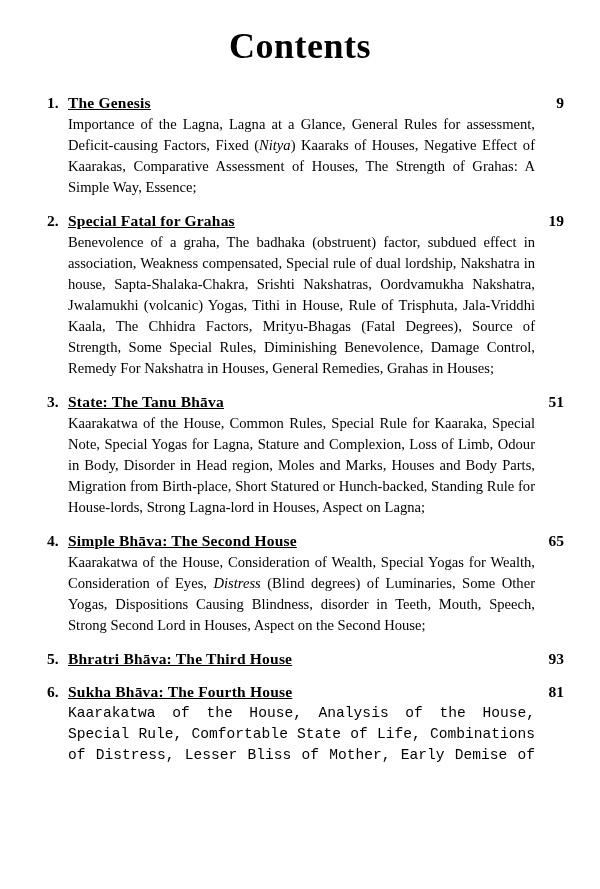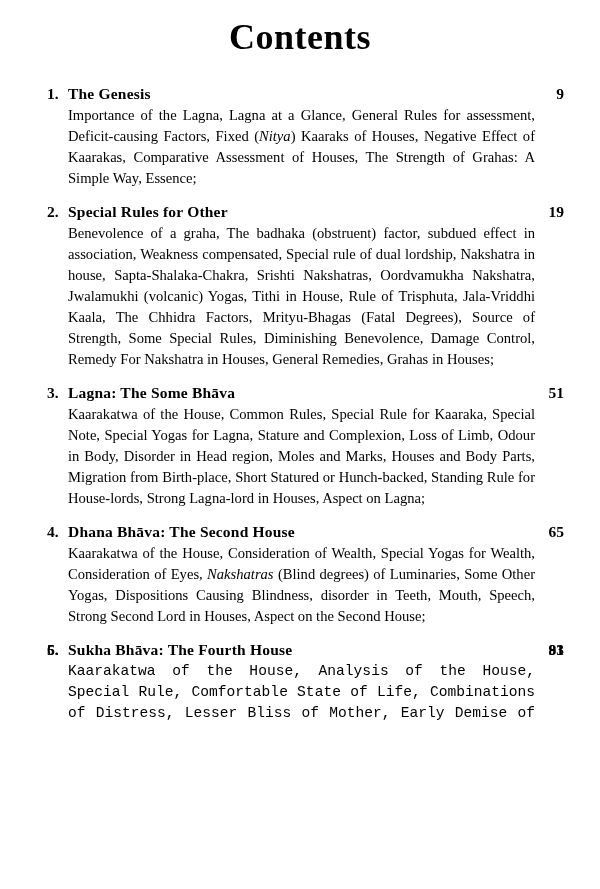--- a/index.html
+++ b/index.html
@@ -24,21 +24,21 @@
     padding: 0 36px 0 47px;
   }
 
   .page-title {
     text-align: center;
     font-weight: bold;
     font-size: 36px;
     line-height: 1;
     letter-spacing: 0.5px;
     margin: 0;
-    padding-top: 19px;
+    padding-top: 28px;
     padding-right: 11px;
   }
 
   .toc-list {
     margin: 0;
     padding: 0;
     list-style: none;
     margin-top: 29px;
   }
 
@@ -63,20 +63,21 @@
     left: 0;
     top: 0;
     width: 16px;
     text-align: left;
     font-weight: bold;
   }
 
   .entry-title {
     display: inline;
     letter-spacing: 0.2px;
+    text-decoration: underline;
   }
 
   .entry-page {
     position: absolute;
     right: 0;
     top: 0;
     font-weight: bold;
     text-align: right;
     width: 40px;
   }
@@ -112,33 +113,33 @@
 
   <h1 class="page-title">Contents</h1>
 
   <ul class="toc-list">
 
   <li class="toc-entry">
         <div class="entry-head"><span class="entry-num">1.</span><span class="entry-title">The Genesis</span><span class="entry-page">9</span></div>
         <div class="entry-body">Importance of the Lagna, Lagna at a Glance, General Rules for assessment, Deficit-causing Factors, Fixed (<i>Nitya</i>) Kaaraks of Houses, Negative Effect of Kaarakas, Comparative Assessment of Houses, The Strength of Grahas: A Simple Way, Essence;</div>
       </li>
       <li class="toc-entry">
-        <div class="entry-head"><span class="entry-num">2.</span><span class="entry-title">Special Rules for Other</span><span class="entry-page">19</span></div>
+        <div class="entry-head"><span class="entry-num">2.</span><span class="entry-title">Special Fatal for Grahas</span><span class="entry-page">19</span></div>
         <div class="entry-body">Benevolence of a graha, The badhaka (obstruent) factor, subdued effect in association, Weakness compensated, Special rule of dual lordship, Nakshatra in house, Sapta-Shalaka-Chakra, Srishti Nakshatras, Oordvamukha Nakshatra, Jwalamukhi (volcanic) Yogas, Tithi in House, Rule of Trisphuta, Jala-Vriddhi Kaala, The Chhidra Factors, Mrityu-Bhagas (Fatal Degrees), Source of Strength, Some Special Rules, Diminishing Benevolence, Damage Control, Remedy For Nakshatra in Houses, General Remedies, Grahas in Houses;</div>
       </li>
       <li class="toc-entry">
-        <div class="entry-head"><span class="entry-num">3.</span><span class="entry-title">Lagna: The Some Bhāva</span><span class="entry-page">51</span></div>
+        <div class="entry-head"><span class="entry-num">3.</span><span class="entry-title">State: The Tanu Bhāva</span><span class="entry-page">51</span></div>
         <div class="entry-body">Kaarakatwa of the House, Common Rules, Special Rule for Kaaraka, Special Note, Special Yogas for Lagna, Stature and Complexion, Loss of Limb, Odour in Body, Disorder in Head region, Moles and Marks, Houses and Body Parts, Migration from Birth-place, Short Statured or Hunch-backed, Standing Rule for House-lords, Strong Lagna-lord in Houses, Aspect on Lagna;</div>
       </li>
       <li class="toc-entry">
-        <div class="entry-head"><span class="entry-num">4.</span><span class="entry-title">Dhana Bhāva: The Second House</span><span class="entry-page">65</span></div>
-        <div class="entry-body">Kaarakatwa of the House, Consideration of Wealth, Special Yogas for Wealth, Consideration of Eyes, <i>Nakshatras</i> (Blind degrees) of Luminaries, Some Other Yogas, Dispositions Causing Blindness, disorder in Teeth, Mouth, Speech, Strong Second Lord in Houses, Aspect on the Second House;</div>
+        <div class="entry-head"><span class="entry-num">4.</span><span class="entry-title">Simple Bhāva: The Second House</span><span class="entry-page">65</span></div>
+        <div class="entry-body">Kaarakatwa of the House, Consideration of Wealth, Special Yogas for Wealth, Consideration of Eyes, <i>Distress</i> (Blind degrees) of Luminaries, Some Other Yogas, Dispositions Causing Blindness, disorder in Teeth, Mouth, Speech, Strong Second Lord in Houses, Aspect on the Second House;</div>
       </li>
       <li class="toc-entry">
-        <div class="entry-head"><span class="entry-num">5.</span><span class="entry-page">93</span></div>
+        <div class="entry-head"><span class="entry-num">5.</span><span class="entry-title">Bhratri Bhāva: The Third House</span><span class="entry-page">93</span></div>
       </li>
       <li class="toc-entry clipped">
         <div class="entry-head"><span class="entry-num">6.</span><span class="entry-title">Sukha Bhāva: The Fourth House</span><span class="entry-page">81</span></div>
         <div class="entry-body">Kaarakatwa of the House, Analysis of the House, Special Rule, Comfortable State of Life, Combinations of Distress, Lesser Bliss of Mother, Early Demise of Mother, Landed Property, Bliss of</div>
       </li>
     </ul>
 
 </div>
 
 </body></html>

